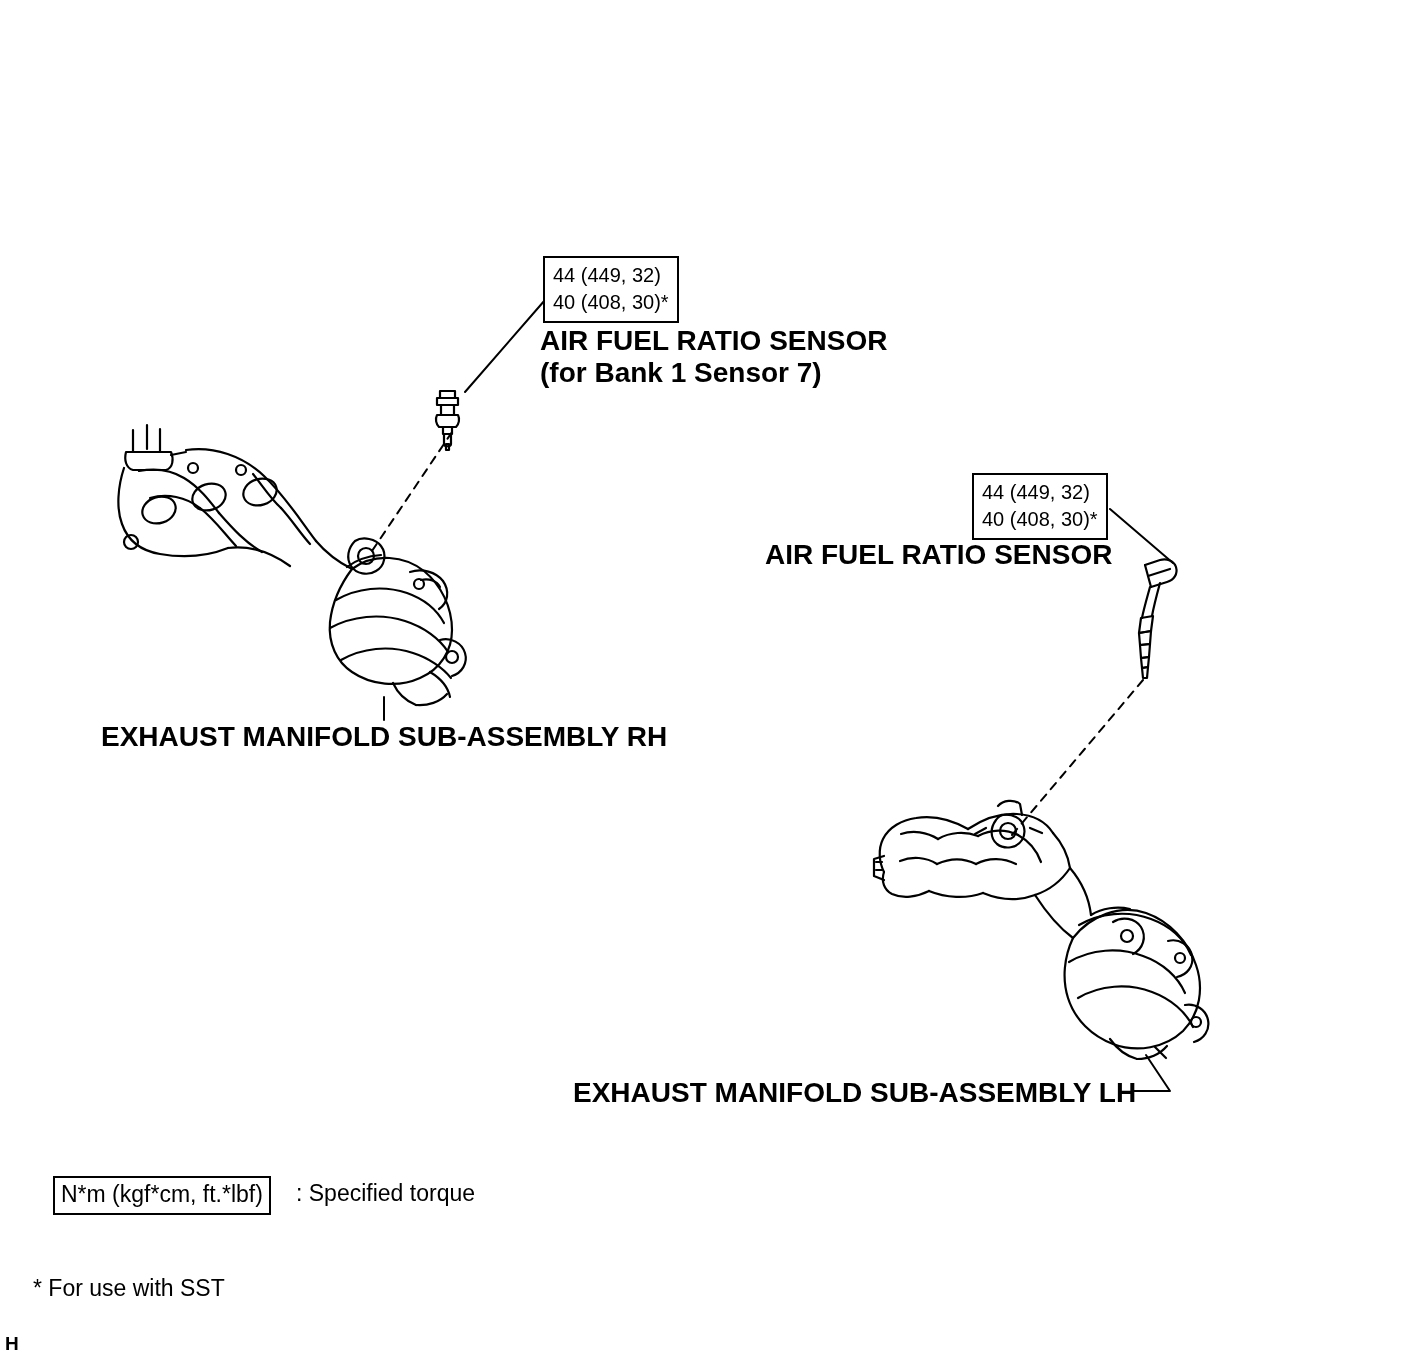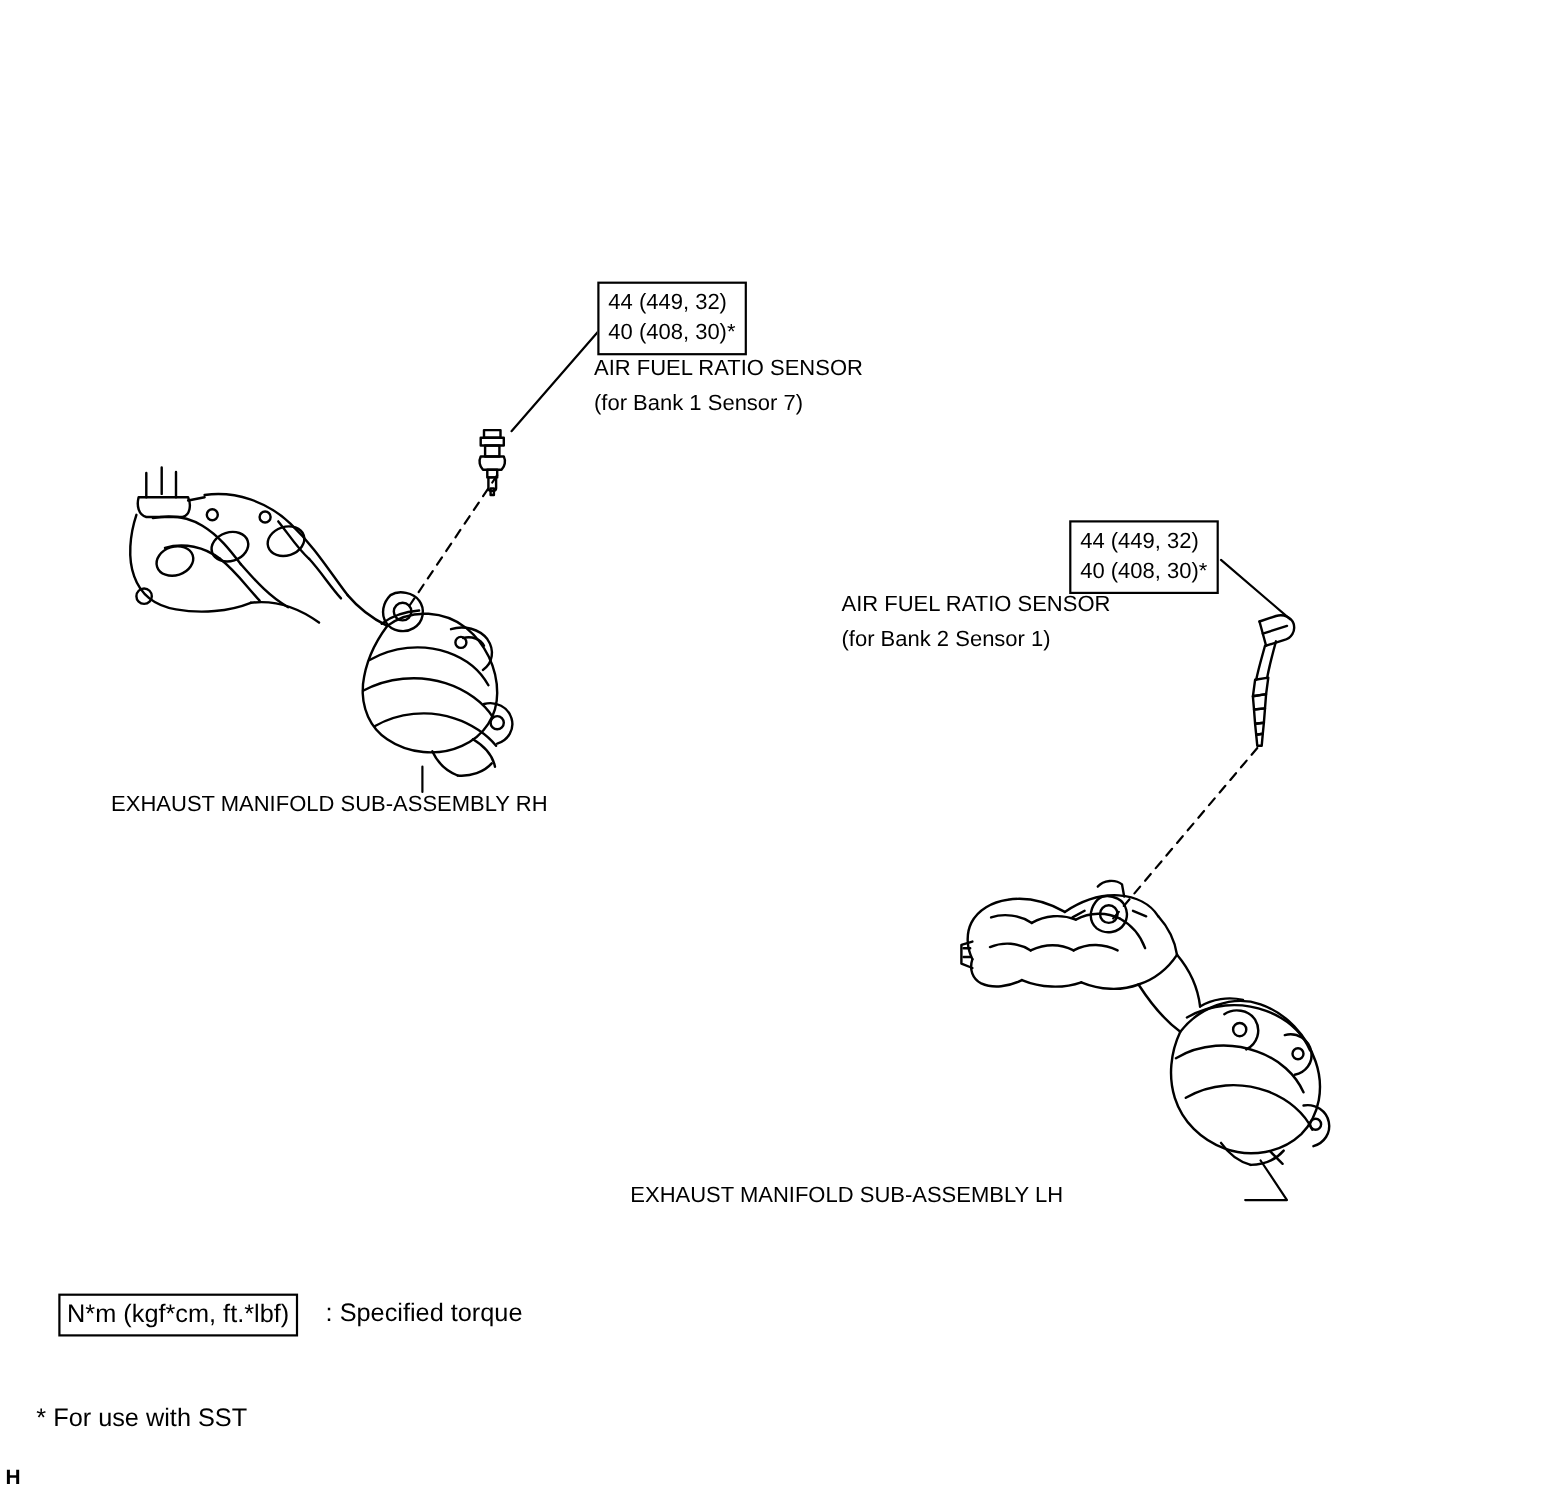--- a/index.html
+++ b/index.html
@@ -24,21 +24,22 @@
     top: 0;
     width: 1421px;
     height: 1358px;
   }
   .txt {
     position: absolute;
     white-space: nowrap;
     line-height: 1.25;
   }
   .label-big {
-    font-size: 20px;
+    font-size: 28px;
+    font-weight: bold;
   }
   .torque-box {
     position: absolute;
     border: 2px solid #000;
     background: #fff;
     padding: 4px 8px 5px 8px;
     font-size: 20px;
     line-height: 1.35;
   }
   .torque-box div {
@@ -216,21 +217,20 @@
 
   <div class="txt label-big" style="left:540px; top:323px;">AIR FUEL RATIO SENSOR</div>
   <div class="txt label-big" style="left:540px; top:355px;">(for Bank 1 Sensor 7)</div>
 
   <div class="torque-box" style="left:972px; top:473px;">
     <div>44 (449, 32)</div>
     <div>40 (408, 30)*</div>
   </div>
 
   <div class="txt label-big" style="left:765px; top:537px;">AIR FUEL RATIO SENSOR</div>
-  <div class="txt label-big" style="left:765px; top:569px;">(for Bank 2 Sensor 1)</div>
 
   <div class="txt label-big" style="left:573px; top:1075px;">EXHAUST MANIFOLD SUB-ASSEMBLY LH</div>
   <div class="txt label-big" style="left:101px; top:719px;">EXHAUST MANIFOLD SUB-ASSEMBLY RH</div>
 
   <div class="legend-box" style="left:41px; top:1176px;margin-left:12px;">N*m (kgf*cm, ft.*lbf)</div>
   <div class="legend-row" style="left:296px; top:1180px;">: Specified torque</div>
   <div class="legend-row" style="left:33px; top:1275px;">* For use with SST</div>
 
   <div class="corner-h" style="left:5px; top:1333px;">H</div>
 

